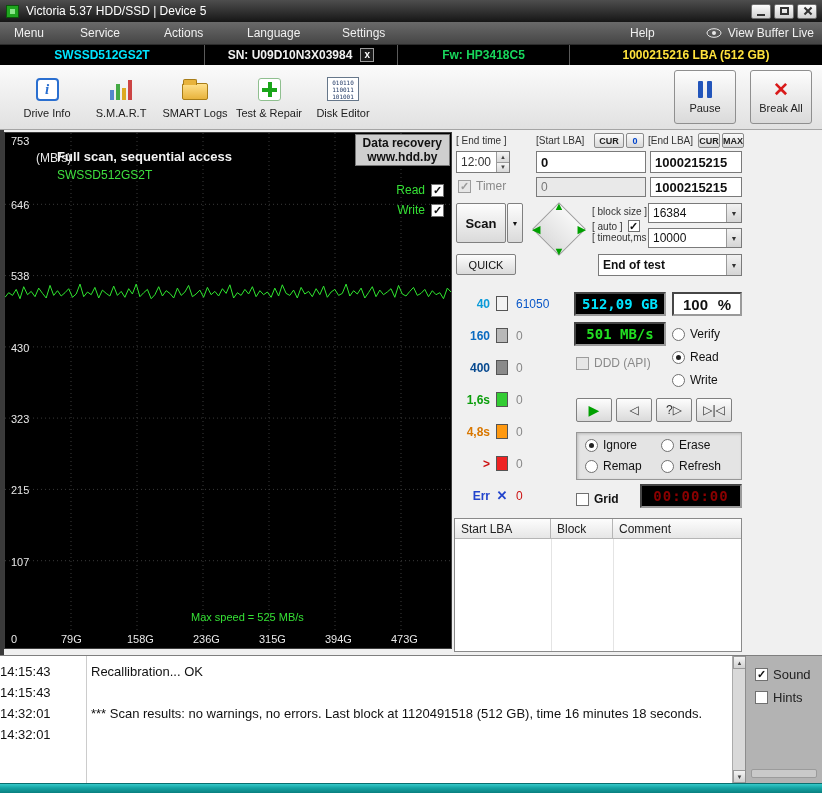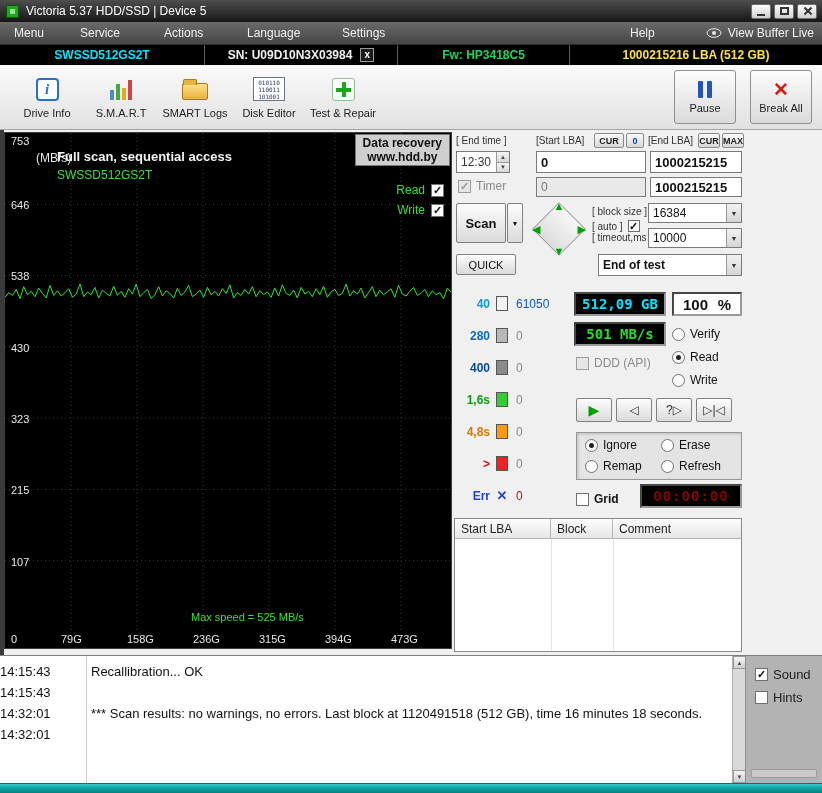--- a/index.html
+++ b/index.html
@@ -215,33 +215,33 @@
       <span>S.M.A.R.T</span>
     </div>
     <div class="tbtn">
       <span class="ticon">
           <span class="ic-folder"></span>
         </span>
       <span>SMART Logs</span>
     </div>
     <div class="tbtn">
       <span class="ticon">
+          <span class="ic-repair"></span>
+        </span>
+      <span>Test &amp; Repair</span>
+    </div>
+    <div class="tbtn">
+      <span class="ticon">
           <span class="ic-hex">
         <span>010110</span>
         <span>110011</span>
         <span>101001</span>
       </span>
         </span>
       <span>Disk Editor</span>
-    </div>
-    <div class="tbtn">
-      <span class="ticon">
-          <span class="ic-repair"></span>
-        </span>
-      <span>Test &amp; Repair</span>
     </div>
     <span class="tspacer"></span>
     <div class="actbtn" style="margin-right:14px">
       <span class="ic-pause">
           <i></i>
           <i></i>
         </span>
       <span>Pause</span>
     </div>
     <div class="actbtn">
@@ -309,21 +309,21 @@
     <div class="controls">
       <span class="slabel" style="left:4px;top:5px">[ End time ]</span>
       <span class="slabel" style="left:84px;top:5px">[Start LBA]</span>
       <span class="minibtn" style="left:142px;top:3px;width:30px;height:15px">CUR</span>
       <span class="minibtn" style="left:174px;top:3px;width:18px;height:15px;color:#0044cc">0</span>
       <span class="slabel" style="left:196px;top:5px">[End LBA]</span>
       <span class="minibtn" style="left:246px;top:3px;width:22px;height:15px">CUR</span>
       <span class="minibtn" style="left:270px;top:3px;width:22px;height:15px">MAX</span>
 
       <div class="spinner" style="left:4px;top:21px;width:54px;height:22px">
-        <span class="spinval">12:30</span>
+        <span class="spinval">12:00</span>
         <span class="spincol">
           <span class="spinbtn">▲</span>
           <span class="spinbtn">▼</span>
         </span>
       </div>
       <div class="input" style="left:84px;top:21px;width:110px;height:22px">0</div>
       <div class="input" style="left:198px;top:21px;width:92px;height:22px">1000215215</div>
 
       <div class="crow" style="left:6px;top:49px;color:#8a8a8a">
         <span class="cb dis checked">
@@ -367,21 +367,21 @@
         <span class="comboval" style="font-weight:bold">End of test</span>
         <span class="combobtn">▼</span>
       </div>
 
       <div class="hrow" style="top:165px">
         <span class="hlabel" style="color:#0a9ad8">40</span>
         <span class="hblock" style="background:#f2f2f2"></span>
         <span class="hcount" style="color:#0a58c8">61050</span>
       </div>
       <div class="hrow" style="top:197px">
-        <span class="hlabel" style="color:#0a6ac0">280</span>
+        <span class="hlabel" style="color:#0a6ac0">160</span>
         <span class="hblock" style="background:#b8b8b8"></span>
         <span class="hcount" style="color:#888">0</span>
       </div>
       <div class="hrow" style="top:229px">
         <span class="hlabel" style="color:#07498f">400</span>
         <span class="hblock" style="background:#8a8a8a"></span>
         <span class="hcount" style="color:#888">0</span>
       </div>
       <div class="hrow" style="top:261px">
         <span class="hlabel" style="color:#0b9e0b">1,6s</span>

